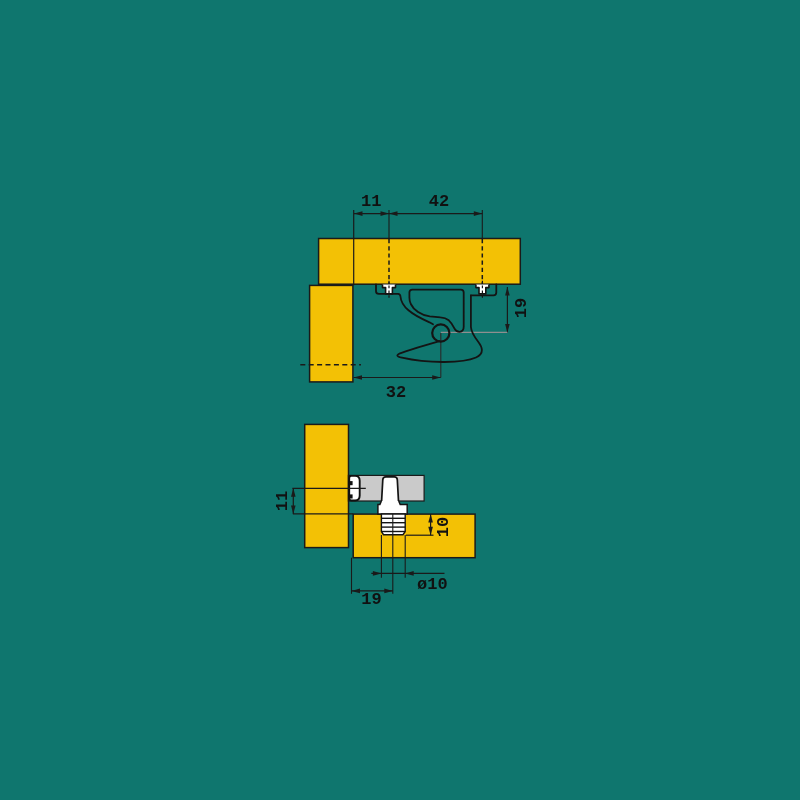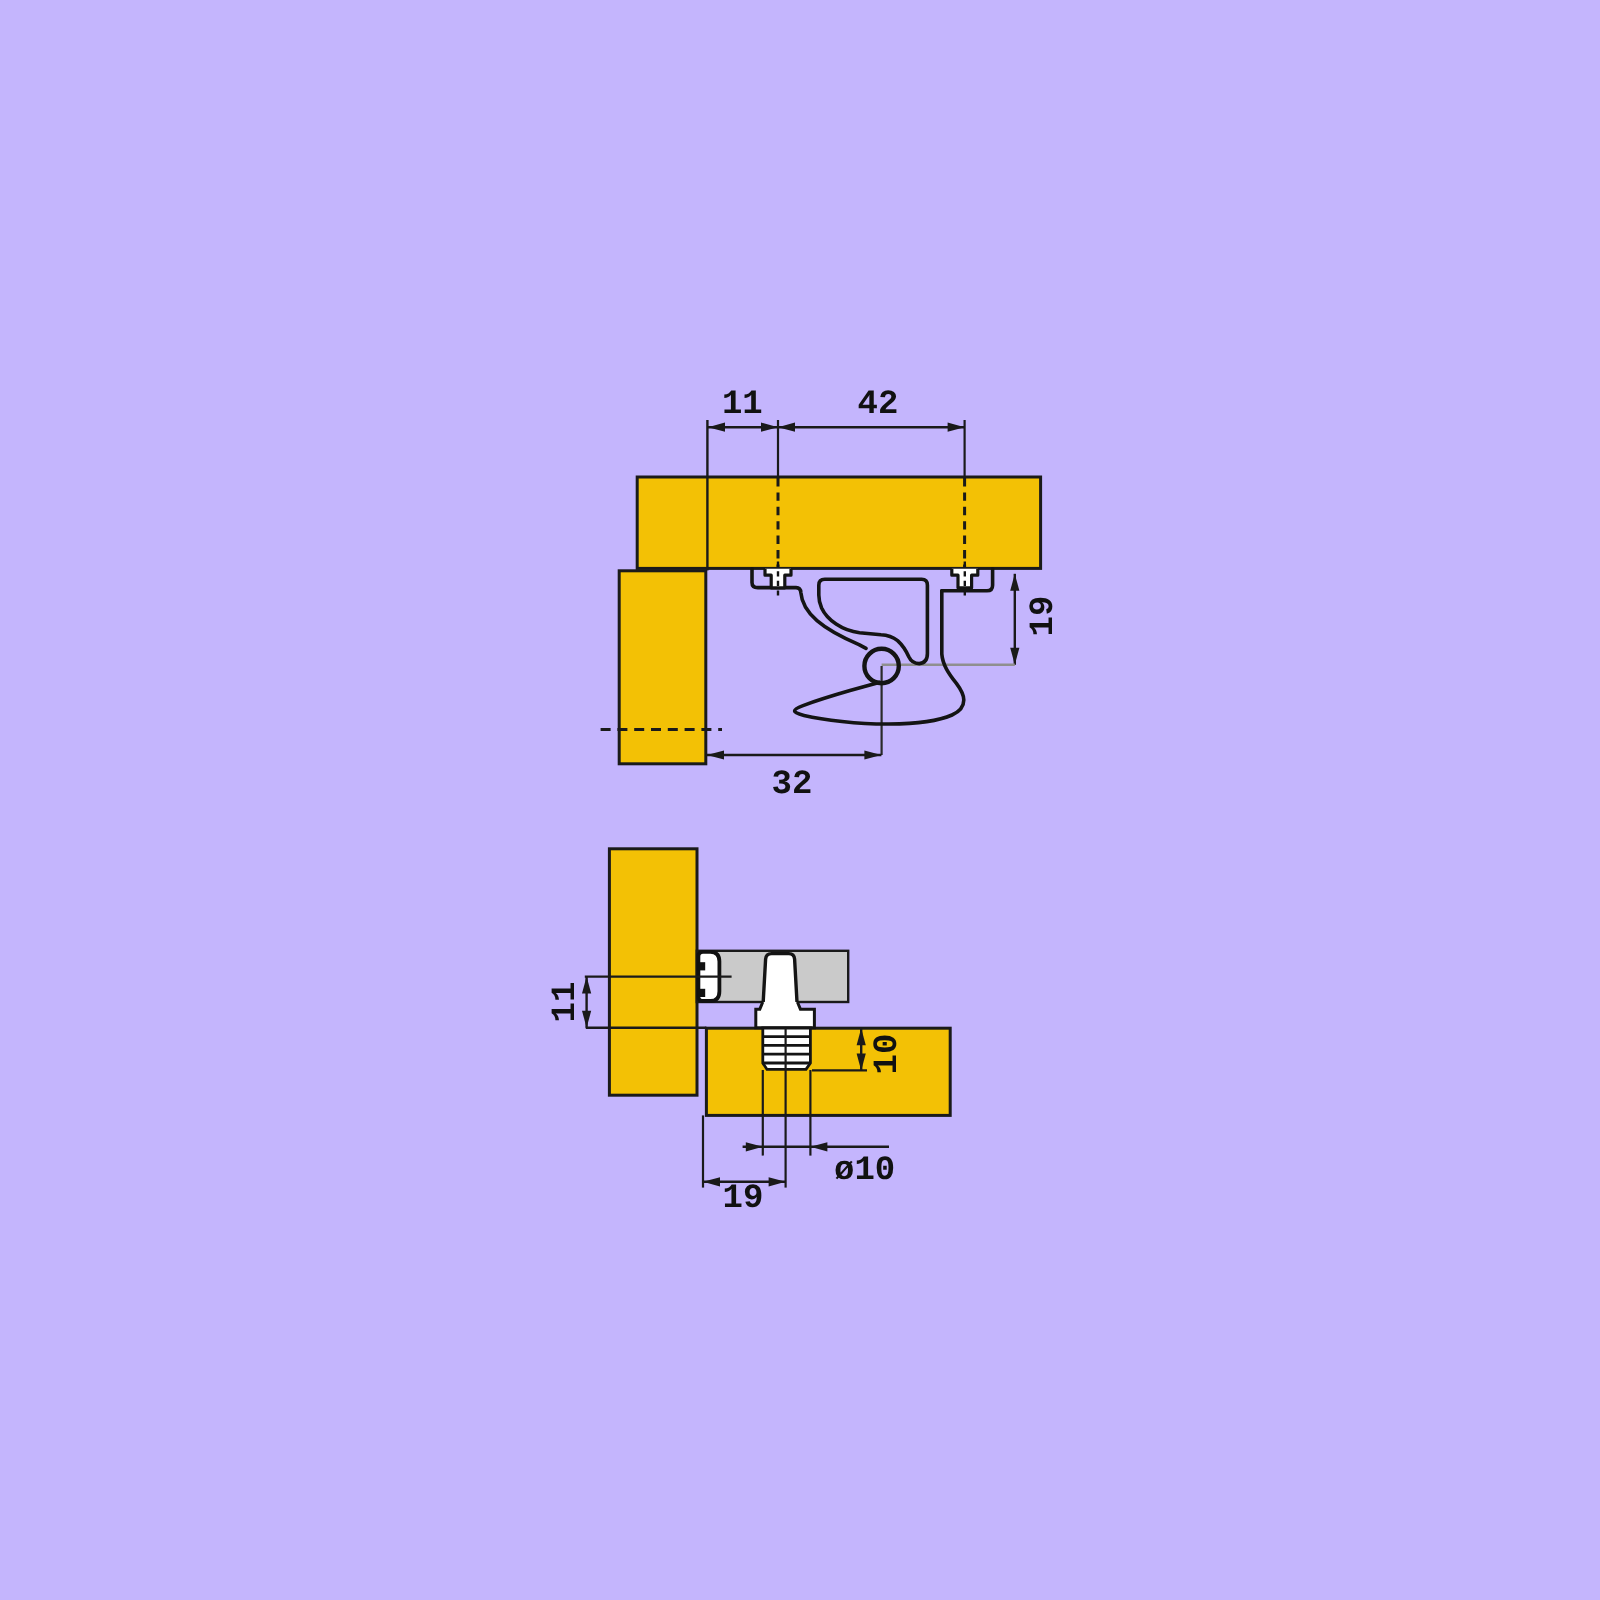--- a/index.html
+++ b/index.html
@@ -1,16 +1,16 @@
 <!DOCTYPE html>
 <html><head>
 <meta charset="utf-8">
 <style>
   html,body{margin:0;padding:0;background:#ffffff;}
-  .page{width:800px;height:800px;position:relative;background:#c4b5fd;overflow:hidden;}
+  .page{width:800px;height:800px;position:relative;background:#0f766e;overflow:hidden;}
   svg{position:absolute;top:0;left:0;}
   text{font-family:"Liberation Mono",monospace;font-weight:bold;fill:#111;}
 </style>
 </head>
 <body>
 <div class="page">
 <svg width="800" height="800" viewBox="0 0 800 800">
 
   <rect x="318.6" y="238.5" width="201.7" height="45.7" fill="#F3C105" stroke="#1a1a1a" stroke-width="1.5"></rect>
   <rect x="309.6" y="285.4" width="43.3" height="96.5" fill="#F3C105" stroke="#1a1a1a" stroke-width="1.5"></rect>

